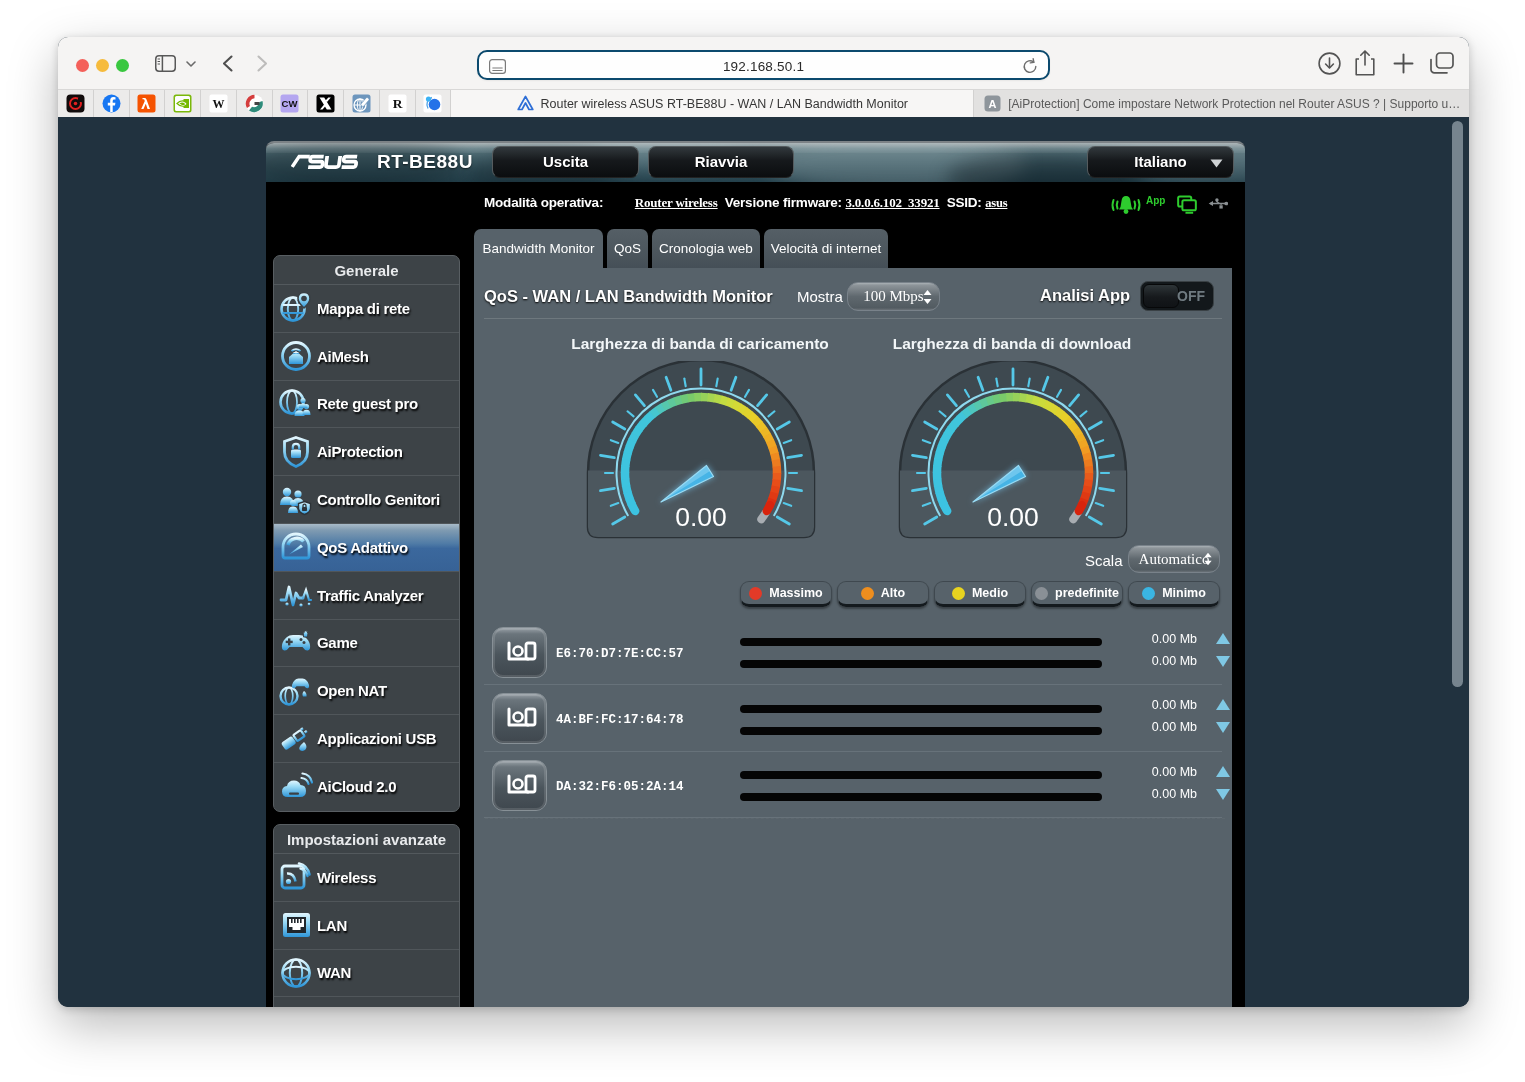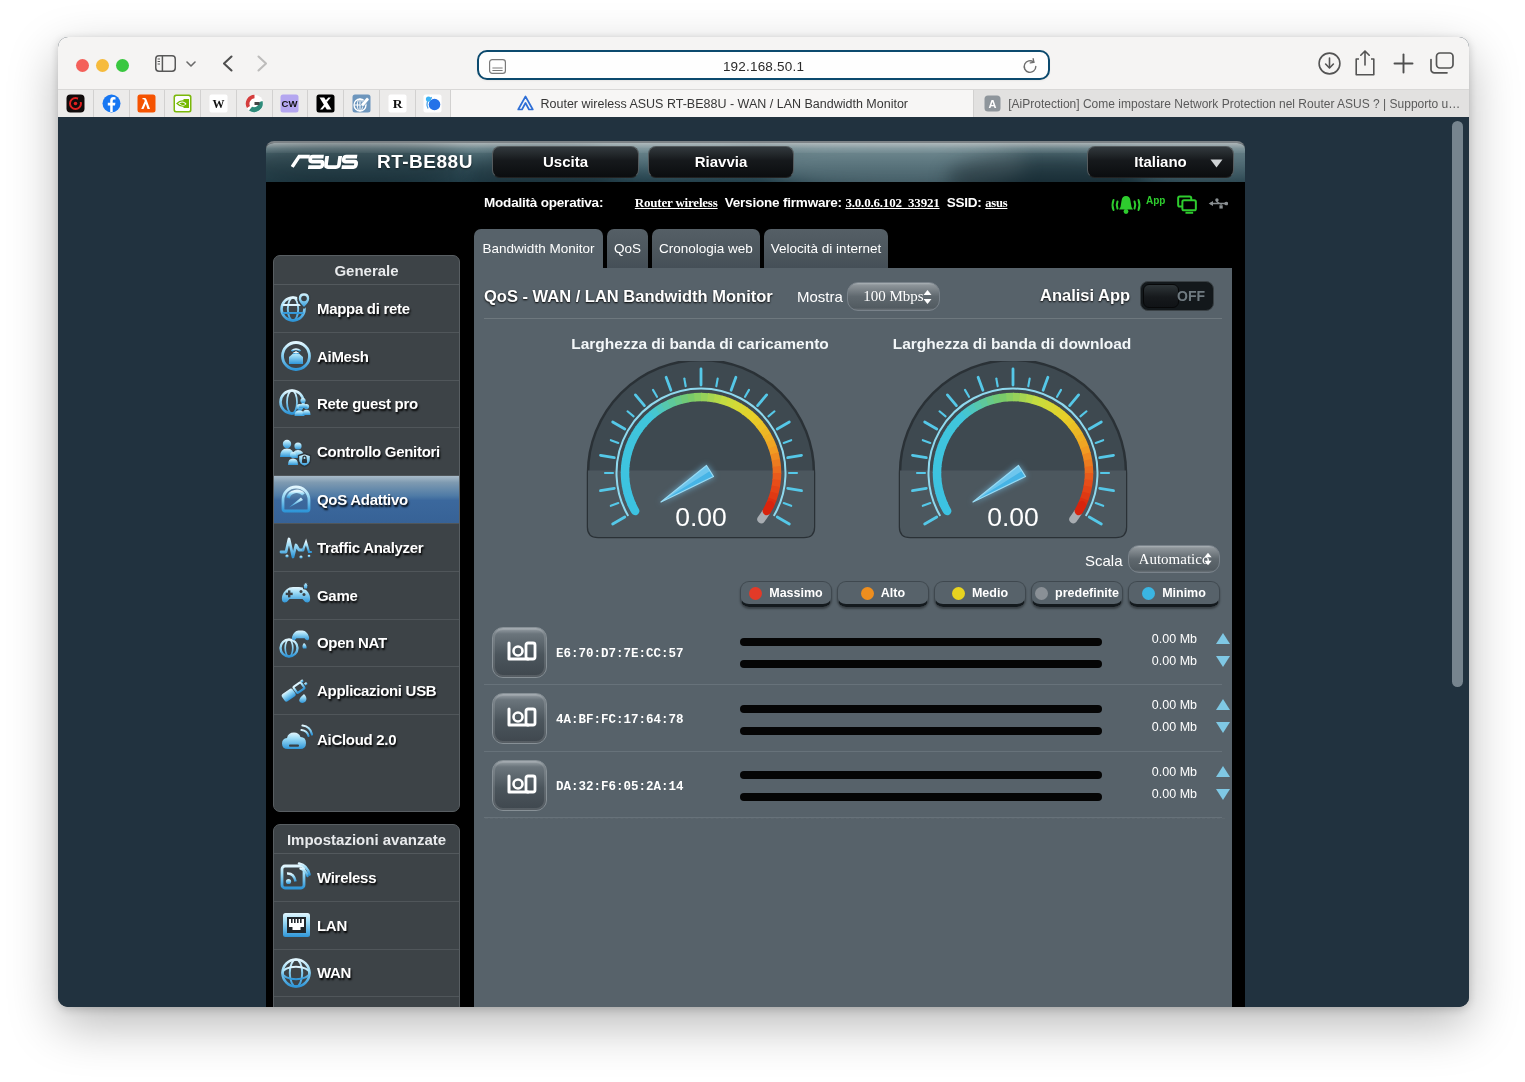--- a/index.html
+++ b/index.html
@@ -556,20 +556,28 @@
               <path d="M15.5 29 Q15.5 23.6 20.5 23.6 Q25.5 23.6 25.5 29 Z" fill="url(#icg)"></path>
 <circle cx="27.5" cy="19.5" r="2.6" fill="url(#icg)"></circle>
               <path d="M23.5 28 Q23.5 22.8 27.5 22.8 Q31.5 22.8 31.5 28 Z" fill="url(#icg)"></path>
 <circle cx="24" cy="13.5" r="2.6" fill="url(#icg)"></circle>
               <path d="M20 21 Q20 16.4 24 16.4 Q28 16.4 28 21 Z" fill="url(#icg)"></path>
             </svg>
             <span>Rete guest pro</span>
           </div>
           <div class="mitem">
             <svg class="mi" viewBox="0 0 34 34">
+              <path d="M17 2.5 L28.5 6.5 L28.5 17 Q28.5 27 17 31.5 Q5.5 27 5.5 17 L5.5 6.5 Z" fill="none" stroke="url(#icg)" stroke-width="2.8"></path>
+<rect x="12" y="14.5" width="10" height="8.5" rx="1.5" fill="url(#icg)"></rect>
+<path d="M13.8 14.5 L13.8 12 Q13.8 8.8 17 8.8 Q20.2 8.8 20.2 12 L20.2 14.5" fill="none" stroke="url(#icg)" stroke-width="2.2"></path>
+            </svg>
+            <span>AiProtection</span>
+          </div>
+          <div class="mitem">
+            <svg class="mi" viewBox="0 0 34 34">
               <circle cx="8" cy="9" r="4.2" fill="url(#icg)"></circle>
               <path d="M1 22 Q1 13.5 8 13.5 Q15 13.5 15 22 Z" fill="url(#icg)"></path>
 <circle cx="19" cy="11" r="3.6" fill="url(#icg)"></circle>
               <path d="M13 23 Q13 15 19 15 Q25 15 25 23 Z" fill="url(#icg)"></path>
 <circle cx="14" cy="20" r="3" fill="url(#icg)"></circle>
               <path d="M9 30 Q9 23.6 14 23.6 Q19 23.6 19 30 Z" fill="url(#icg)"></path>
 <path d="M25.5 18.5 L31.5 20.5 L31.5 25 Q31.5 29.5 25.5 31.5 Q19.5 29.5 19.5 25 L19.5 20.5 Z" fill="url(#icg)" stroke="#2d3338" stroke-width="1.4"></path>
 <rect x="23" y="24" width="5" height="4" rx="0.8" fill="#2d3338"></rect>
               <path d="M24 24 L24 22.8 Q24 21.2 25.5 21.2 Q27 21.2 27 22.8 L27 24" fill="none" stroke="#2d3338" stroke-width="1.3"></path>
             </svg>

